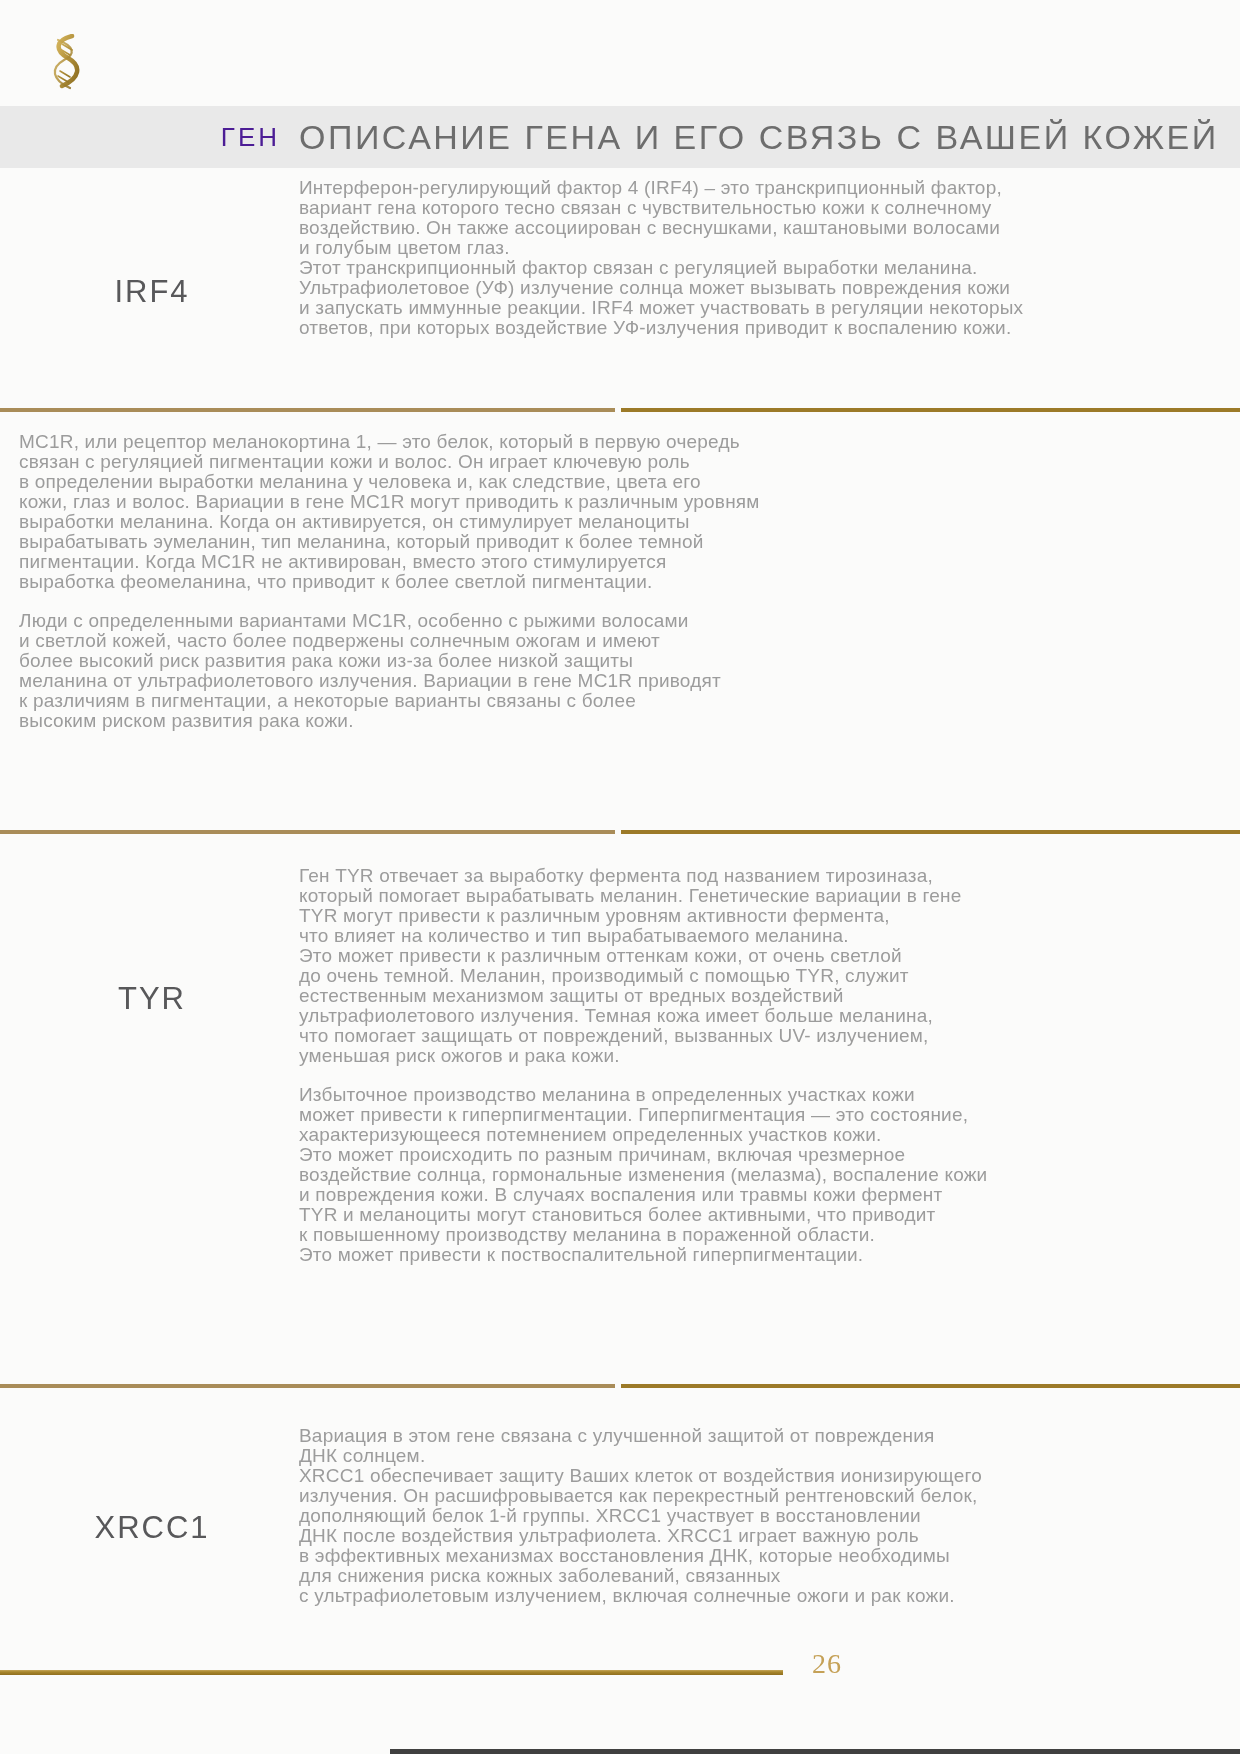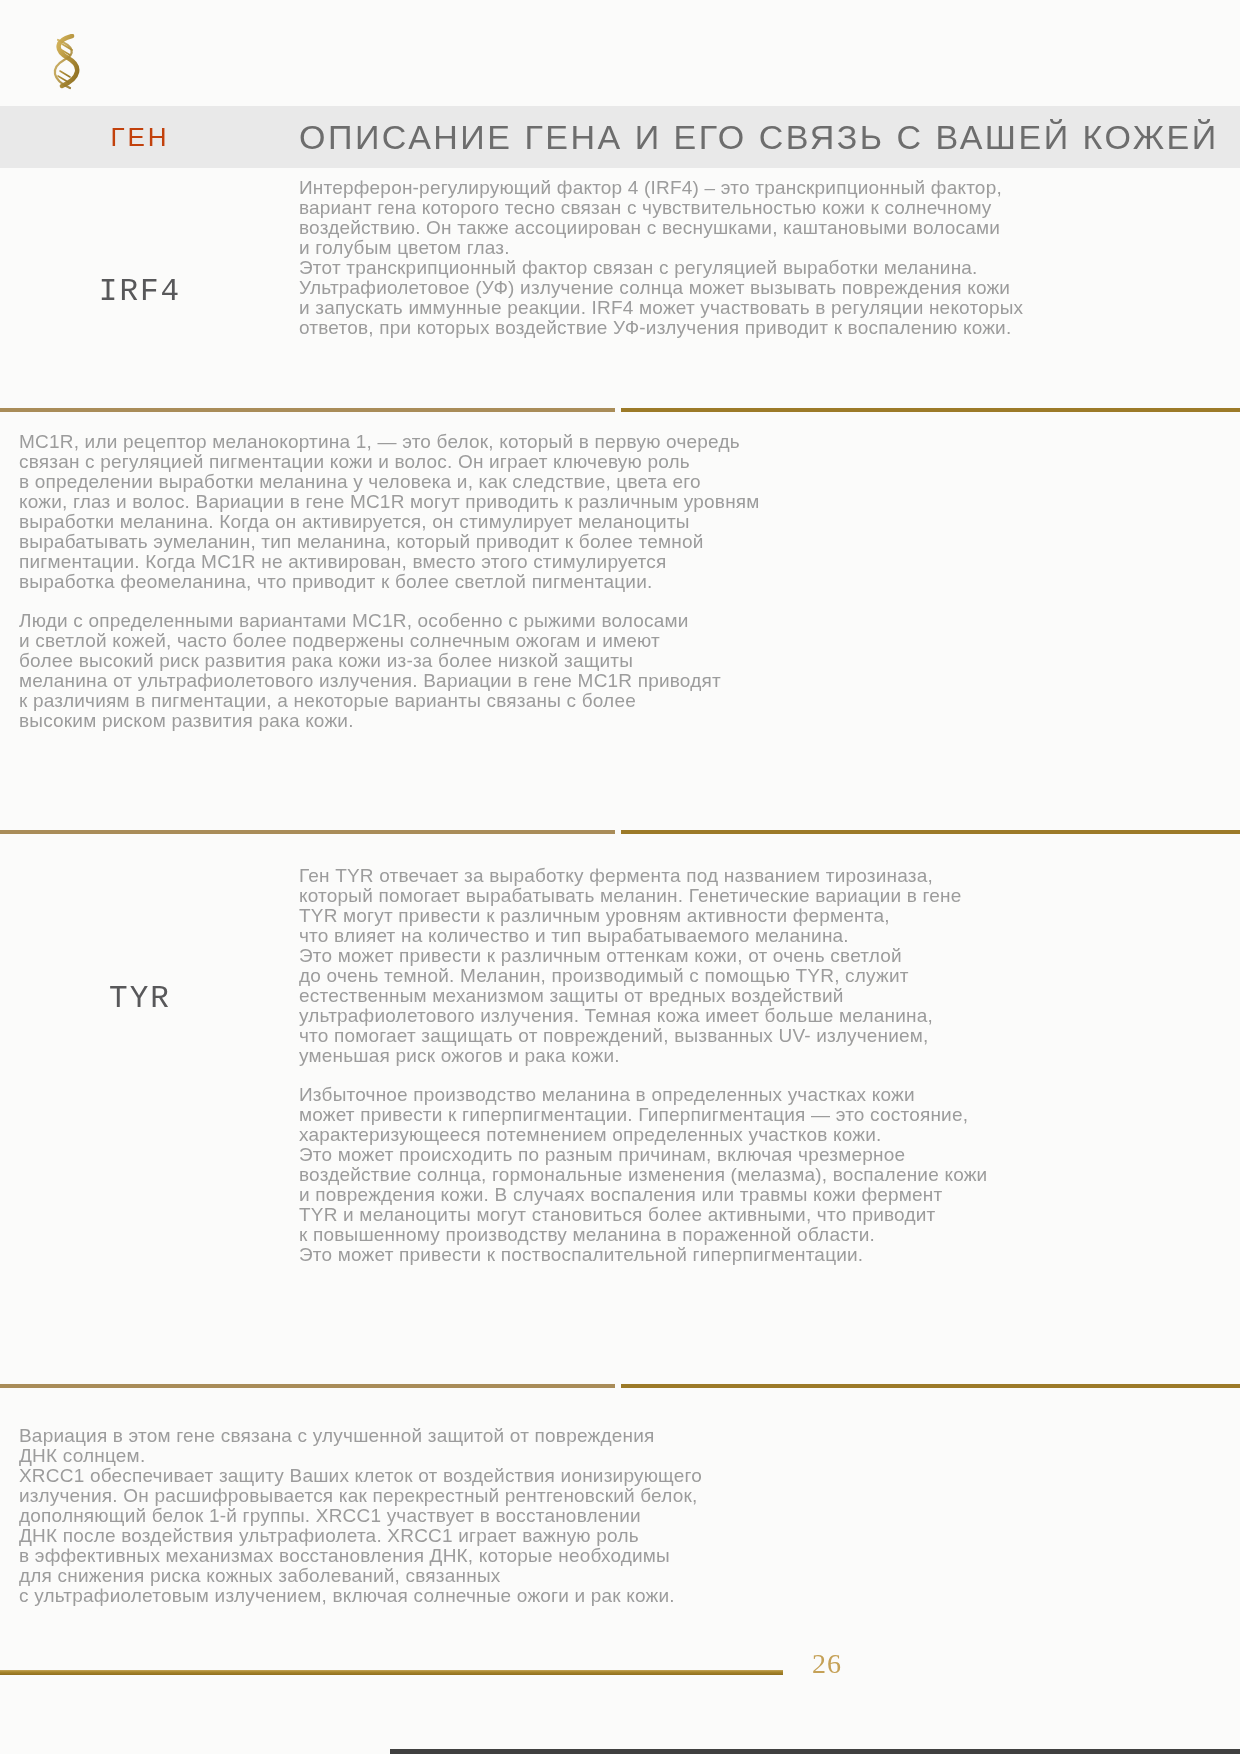--- a/index.html
+++ b/index.html
@@ -13,37 +13,37 @@
   
   .top-band{position:relative;height:106px;}
   .logo{position:absolute;left:46px;top:34px;width:40px;height:58px;}
   
   .header-band{
     display:grid;grid-template-columns:280px 1fr;
     align-items:center;
     height:62px;background:#e9e9e9;
   }
   .header-gene{
-    text-align:center;
-    font-size:26px;color:#c2410c;letter-spacing:3px;font-weight:300;
+    text-align:right;
+    font-size:26px;color:#4c1d95;letter-spacing:3px;font-weight:300;
   }
   .header-desc{
     padding-left:19px;
     font-size:34px;color:#6d6d6d;letter-spacing:2.5px;font-weight:300;
   }
   
   .row{display:grid;grid-template-columns:280px 1fr;position:relative;}
   .row-irf4{height:240px;}
   .row-mc1r{height:418px;}
   .row-tyr{height:550px;}
   .row-xrcc1{height:260px;}
   .gene-cell{position:relative;}
   .gene-label{
-    position:absolute;left:0;width:100%;text-align:center;
-    font-size:31px;color:#58585a;letter-spacing:2px;font-weight:300;font-family:Liberation Mono, monospace;
+    position:absolute;left:12px;width:100%;text-align:center;
+    font-size:31px;color:#58585a;letter-spacing:2px;font-weight:300;
   }
   .row-irf4 .gene-label{top:106px;}
   .row-mc1r .gene-label{top:196px;}
   .row-tyr  .gene-label{top:147px;}
   .row-xrcc1 .gene-label{top:122px;}
   .desc-cell{
     padding-left:19px;padding-right:10px;
     width:820px;box-sizing:content-box;
   }
   .row-irf4 .desc-cell{padding-top:10px;}
@@ -168,20 +168,23 @@
 и повреждения кожи. В случаях воспаления или травмы кожи фермент
 TYR и меланоциты могут становиться более активными, что приводит
 к повышенному производству меланина в пораженной области.
 Это может привести к поствоспалительной гиперпигментации.</p>
     </div>
   </div>
 
   <div class="divider"></div>
 
   <div class="row row-xrcc1">
+    <div class="gene-cell">
+      <div class="gene-label">XRCC1</div>
+    </div>
     <div class="desc-cell">
       <p class="para">Вариация в этом гене связана с улучшенной защитой от повреждения
 ДНК солнцем.
 XRCC1 обеспечивает защиту Ваших клеток от воздействия ионизирующего
 излучения. Он расшифровывается как перекрестный рентгеновский белок,
 дополняющий белок 1-й группы. XRCC1 участвует в восстановлении
 ДНК после воздействия ультрафиолета. XRCC1 играет важную роль
 в эффективных механизмах восстановления ДНК, которые необходимы
 для снижения риска кожных заболеваний, связанных
 с ультрафиолетовым излучением, включая солнечные ожоги и рак кожи.</p>

